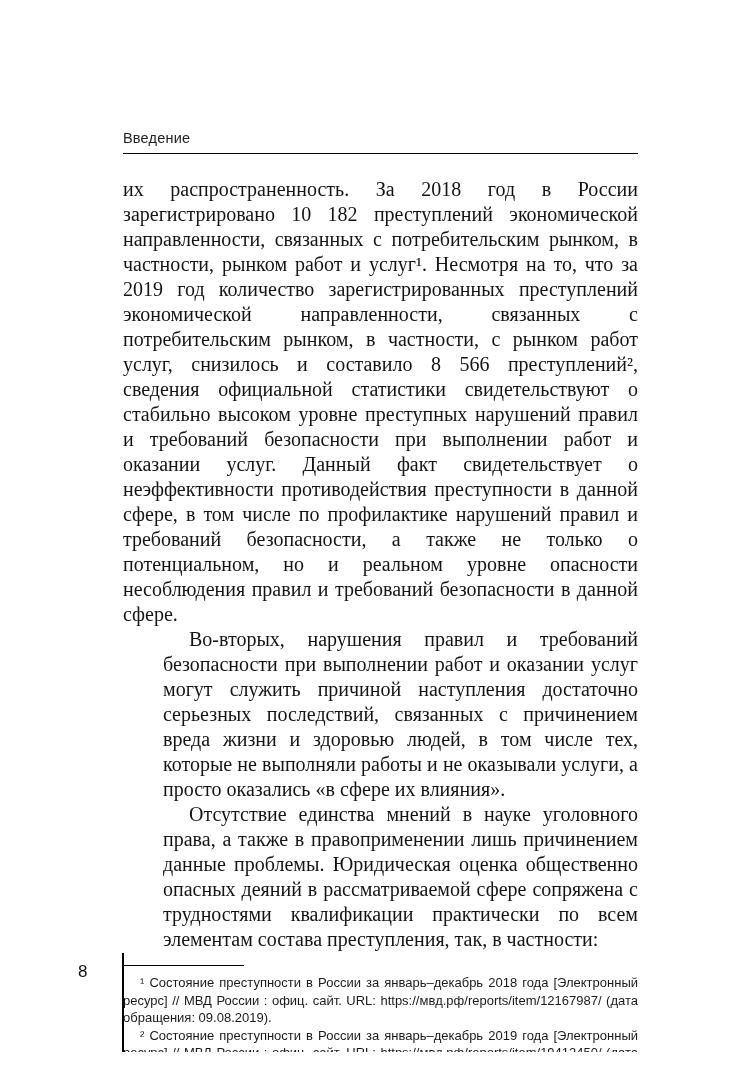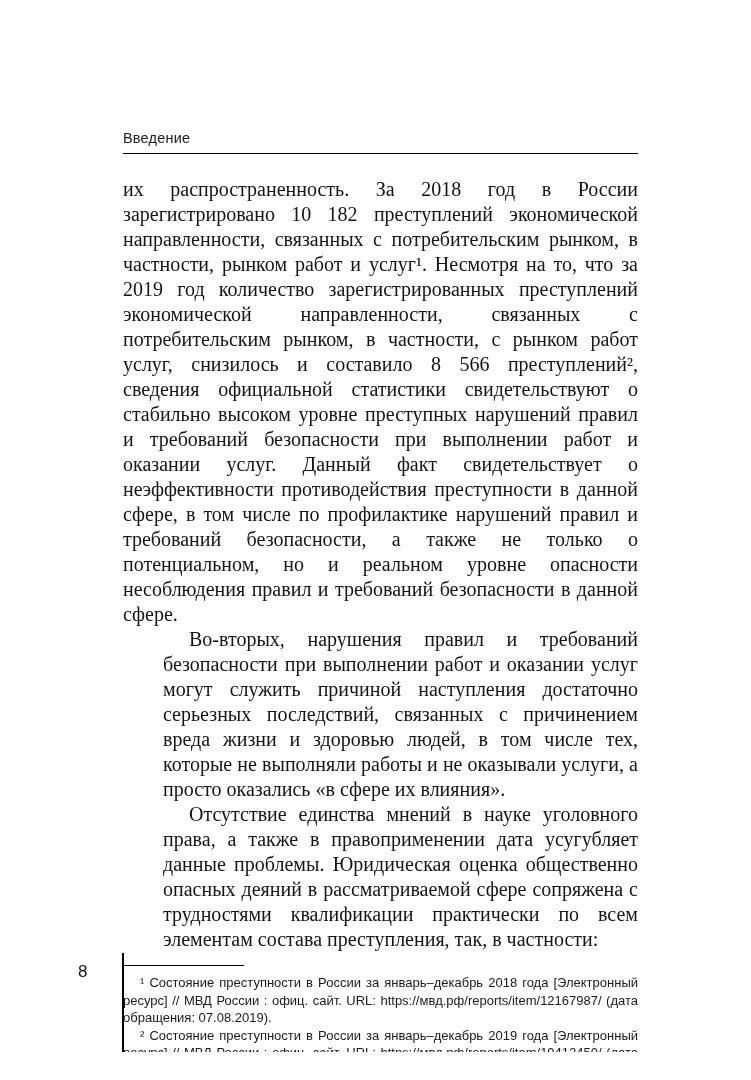--- a/index.html
+++ b/index.html
@@ -103,26 +103,26 @@
 
     <div class="running-head">
       <span>Введение</span>
     </div>
 
     <hr class="head-rule">
 
     <div class="body-text">
       <p class="no-indent">их распространенность. За 2018 год в России зарегистрировано 10 182 преступлений экономической направленности, связанных с потребительским рынком, в частности, рынком работ и услуг¹. Несмотря на то, что за 2019 год количество зарегистрированных преступлений экономической направленности, связанных с потребительским рынком, в частности, с рынком работ услуг, снизилось и составило 8 566 преступлений², сведения официальной статистики свидетельствуют о стабильно высоком уровне преступных нарушений правил и требований безопасности при выполнении работ и оказании услуг. Данный факт свидетельствует о неэффективности противодействия преступности в данной сфере, в том числе по профилактике нарушений правил и требований безопасности, а также не только о потенциальном, но и реальном уровне опасности несоблюдения правил и требований безопасности в данной сфере.</p>
       <p class="indent">Во-вторых, нарушения правил и требований безопасности при выполнении работ и оказании услуг могут служить причиной наступления достаточно серьезных последствий, связанных с причинением вреда жизни и здоровью людей, в том числе тех, которые не выполняли работы и не оказывали услуги, а просто оказались «в сфере их влияния».</p>
-      <p class="indent">Отсутствие единства мнений в науке уголовного права, а также в правоприменении дата усугубляет данные проблемы. Юридическая оценка общественно опасных деяний в рассматриваемой сфере сопряжена с трудностями квалификации практически по всем элементам состава преступления, так, в частности:</p>
+      <p class="indent">Отсутствие единства мнений в науке уголовного права, а также в правоприменении лишь причинением данные проблемы. Юридическая оценка общественно опасных деяний в рассматриваемой сфере сопряжена с трудностями квалификации практически по всем элементам состава преступления, так, в частности:</p>
     </div>
 
     <div class="footnotes">
       <hr class="footnote-rule">
-      <p class="footnote">¹ Состояние преступности в России за январь–декабрь 2018 года [Электронный ресурс] // МВД России : офиц. сайт. URL: https://мвд.рф/reports/item/12167987/ (дата обращения: 07.08.2019).</p>
+      <p class="footnote">¹ Состояние преступности в России за январь–декабрь 2018 года [Электронный ресурс] // МВД России : офиц. сайт. URL: https://мвд.рф/reports/item/12167987/ (дата обращения: 09.08.2019).</p>
       <p class="footnote">² Состояние преступности в России за январь–декабрь 2019 года [Электронный ресурс] // МВД России : офиц. сайт. URL: https://мвд.рф/reports/item/19412450/ (дата обращения: 04.01.2020).</p>
     </div>
 
   </div>
 
   <div class="page-number">8</div>
 
   <div class="left-vertical-rule"></div>
 
   <div class="bottom-horizontal-rule"></div>

